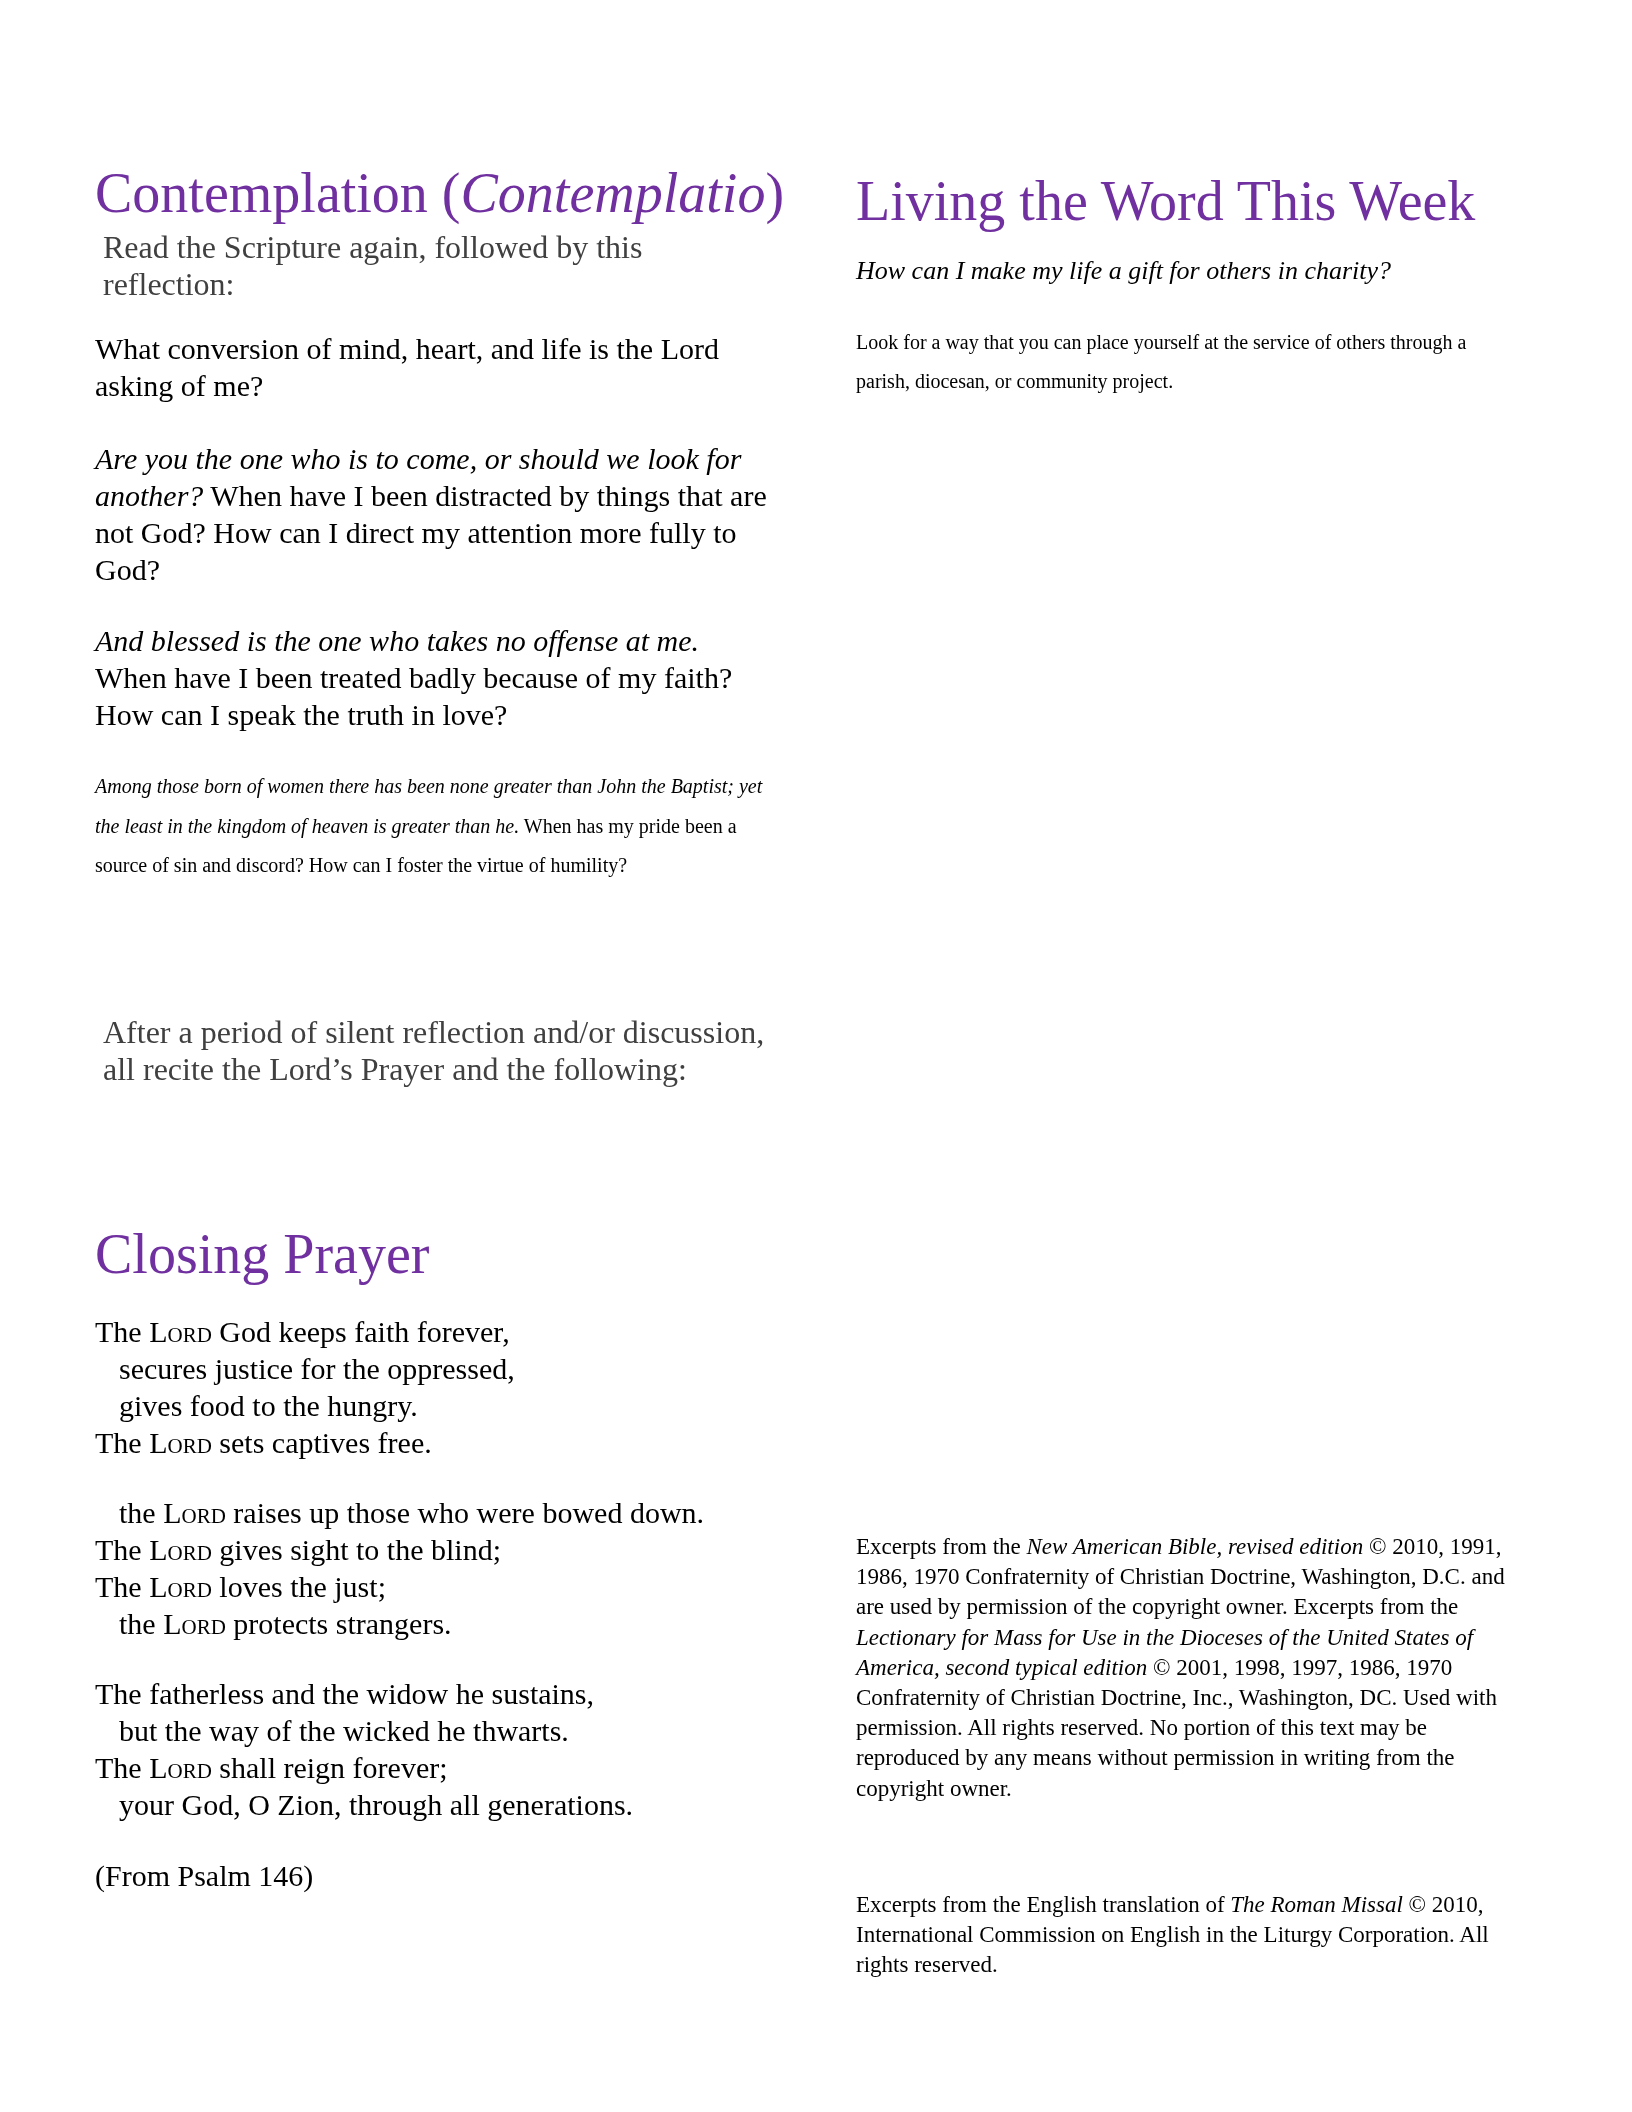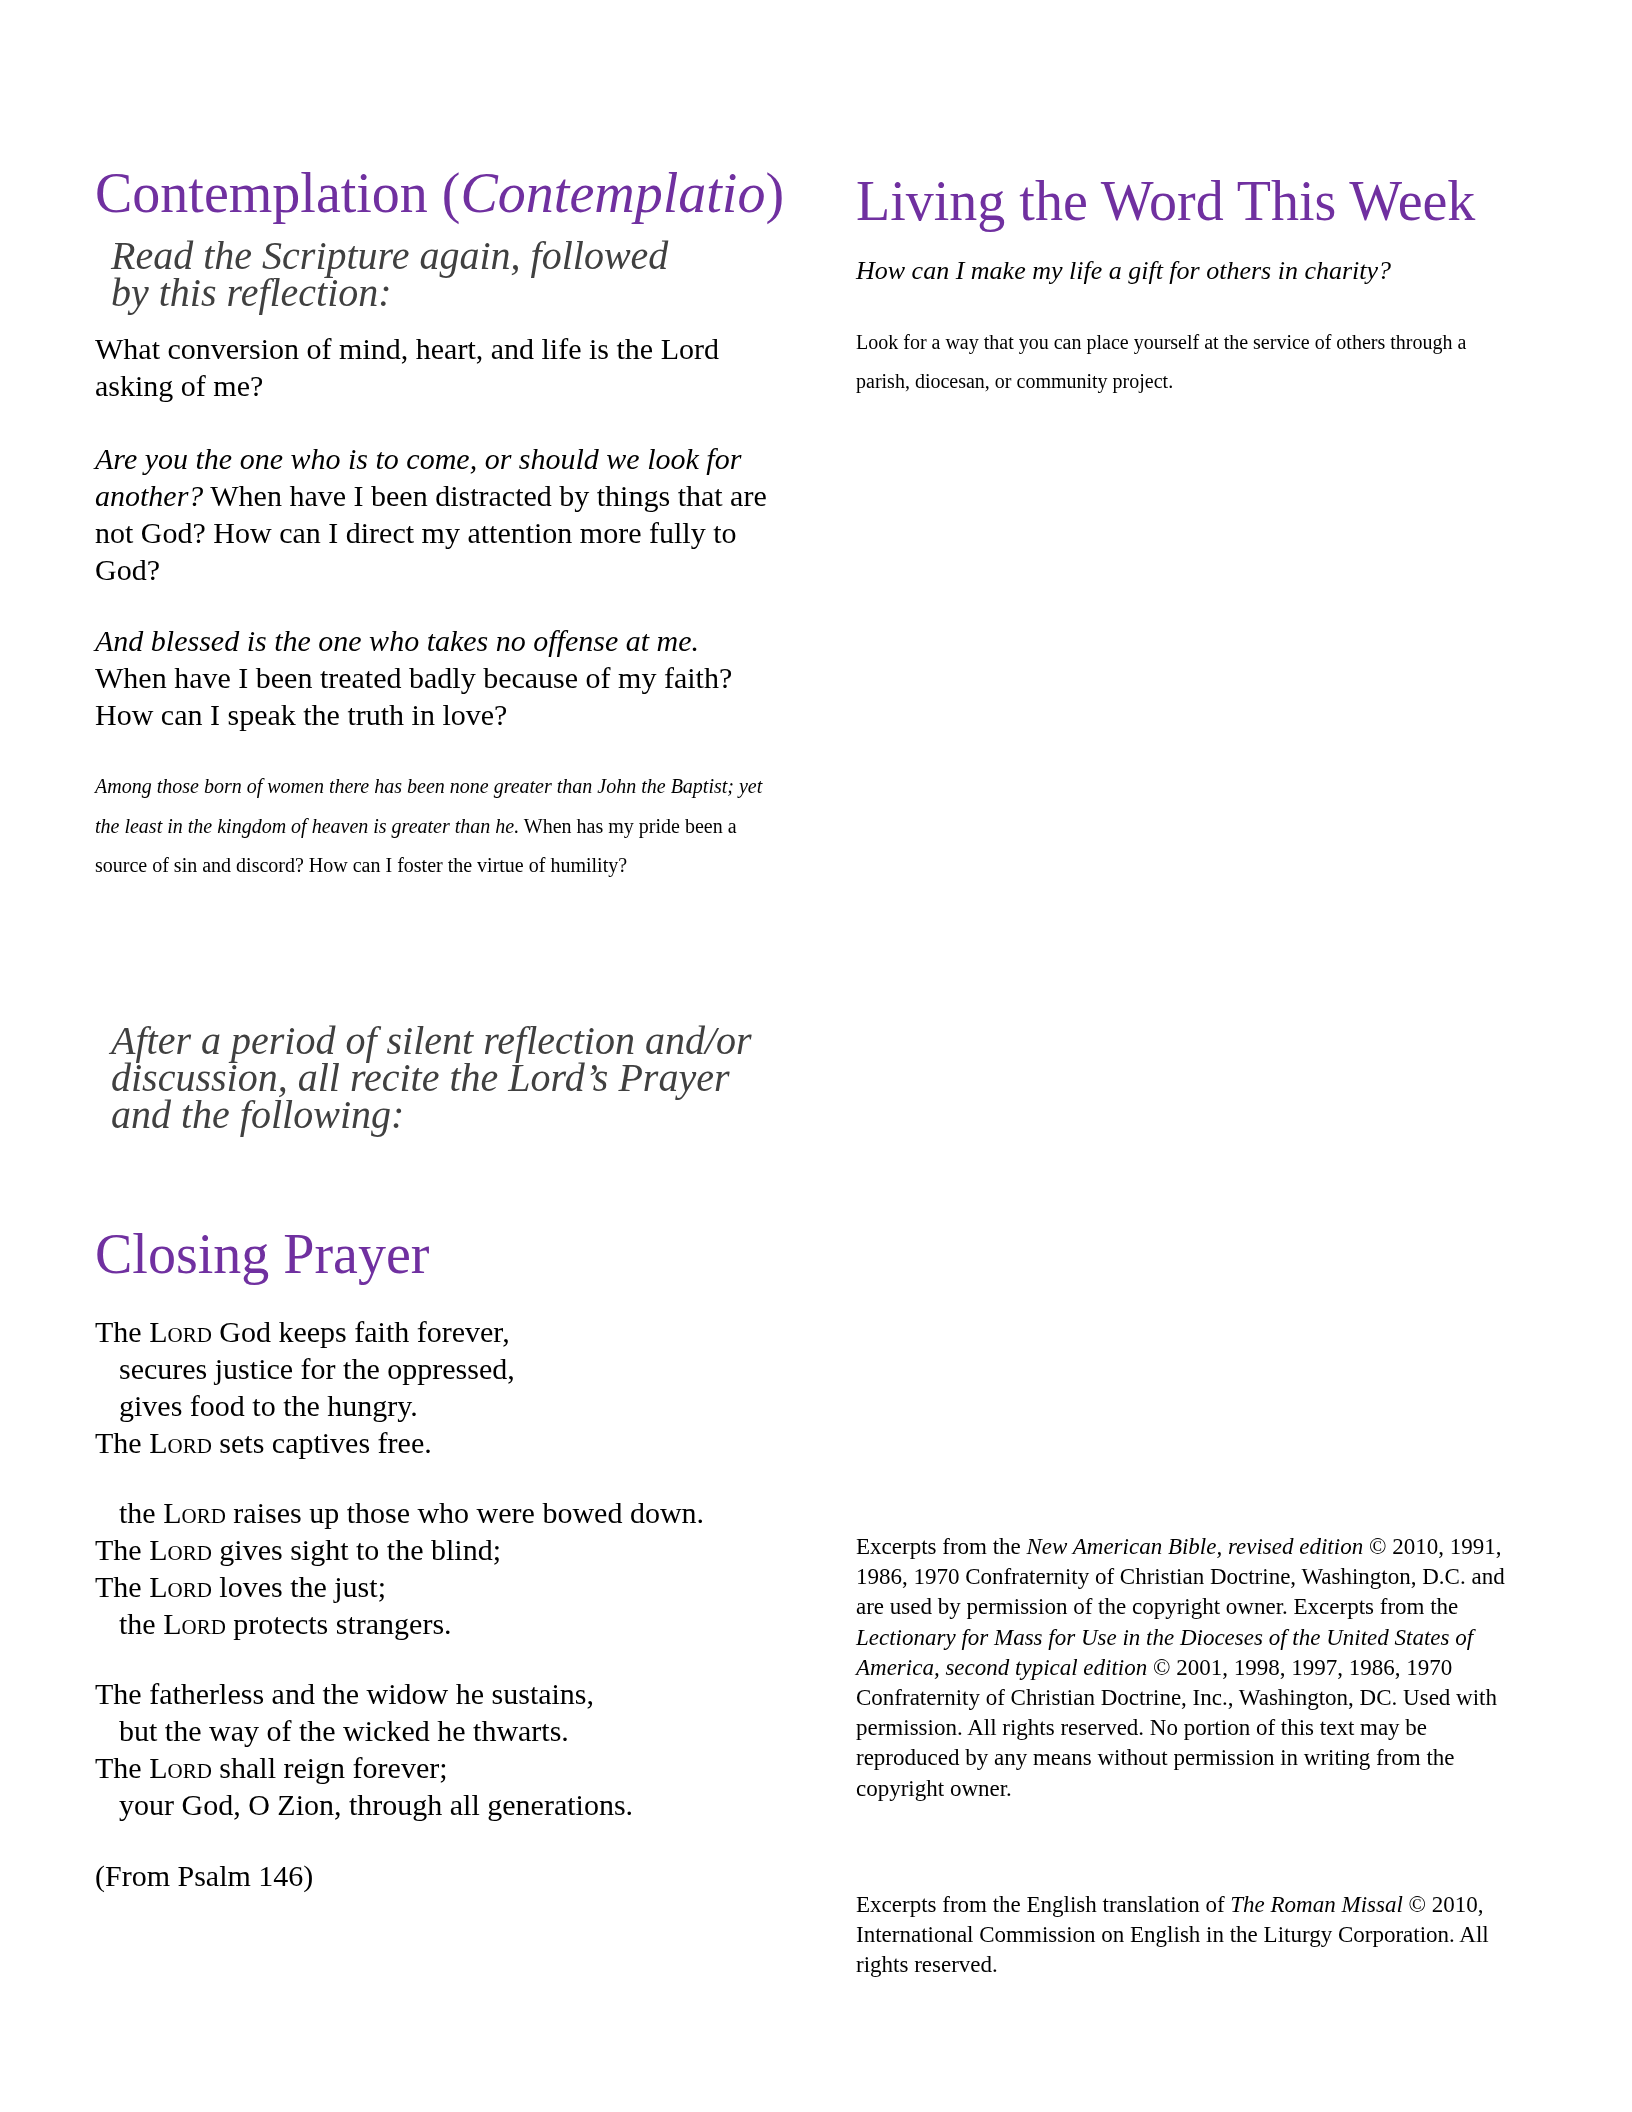--- a/index.html
+++ b/index.html
@@ -1,21 +1,21 @@
 <!DOCTYPE html>
 <html><head>
 <meta charset="utf-8">
 <style>
   html, body { margin: 0; padding: 0; background: #ffffff; }
   body { width: 1632px; height: 2112px; position: relative; overflow: hidden;
          font-family: "Liberation Serif", "DejaVu Serif", serif; color: #000; }
   .abs { position: absolute; }
   .h { font-weight: normal; color: #7030a0; font-size: 56px; line-height: 52px; margin: 0; white-space: nowrap; }
   .h i { font-style: italic; }
-  .instr { font-style: italic; color: #404040; font-size: 40px; line-height: 37px; margin: 16px; }
+  .instr { color: #404040; font-size: 32px; line-height: 37px; margin: 8px; }
   .body { font-size: 30px; line-height: 37px; margin: 0; }
   .body i { font-style: italic; }
   .body2 { font-size: 20px; line-height: 39.5px; margin: 0; }
   .q { font-style: italic; font-size: 26px; line-height: 32px; margin: 0; }
   .foot { font-size: 23px; line-height: 30.2px; margin: 0; }
   .foot i { font-style: italic; }
   .sc { font-variant: small-caps; }
   .ind { padding-left: 24px; }
   .line { display: block; white-space: nowrap; }
 </style>

